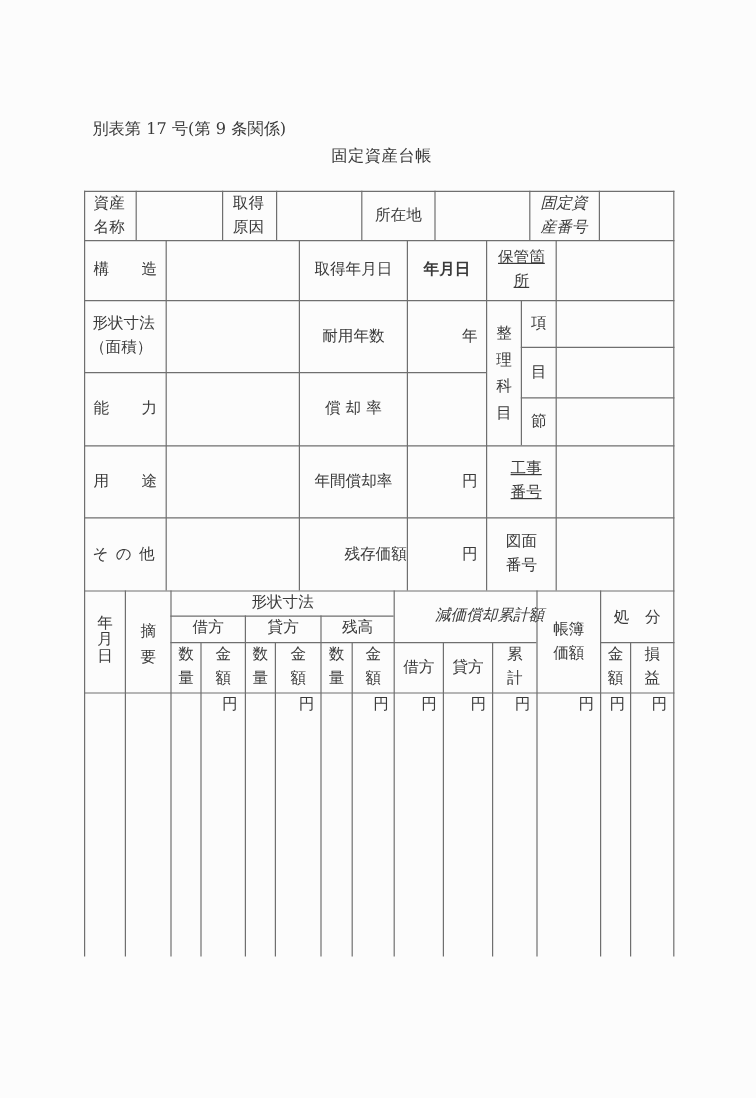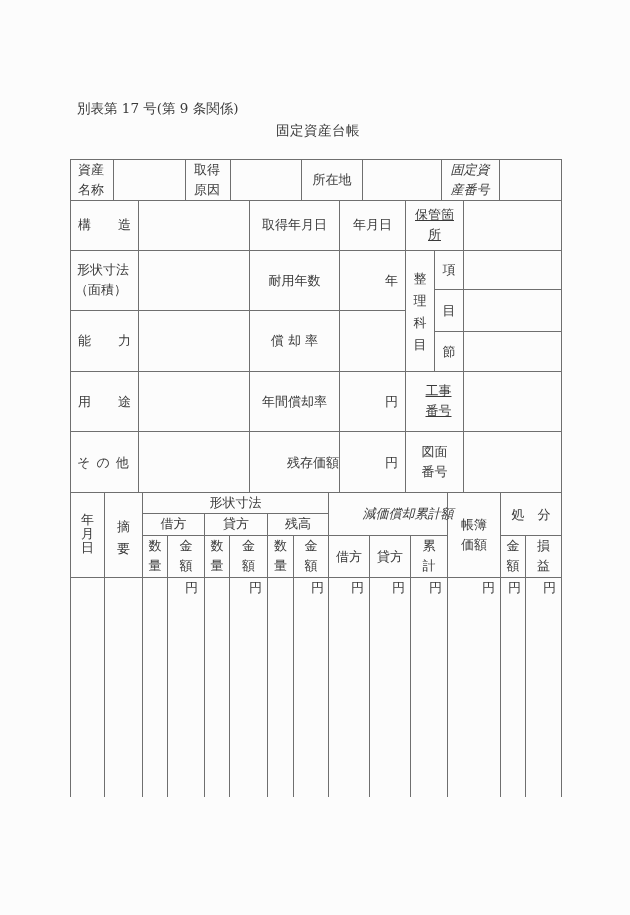--- a/index.html
+++ b/index.html
@@ -85,21 +85,21 @@
 <div class="t c" style="left:441px;top:160px;width:58px;font-style:italic;">
   <div>固定資</div>
   <div>産番号</div>
 </div>
 <div class="t" style="left:500px;top:160px;width:61px;height:40px;"></div>
 
 <div class="t" style="left:78px;top:215px;">構</div>
 <div class="t" style="left:118px;top:215px;">造</div>
 <div class="t" style="left:139px;top:201px;width:110px;height:49px;"></div>
 <div class="t c" style="left:250px;top:215px;width:89px;">取得年月日</div>
-<div class="t c" style="left:340px;top:215px;width:65px;">年月日</div>
+<div class="t c" style="left:340px;top:215px;width:65px;font-weight:bold;">年月日</div>
 <div class="t c" style="left:406px;top:205px;width:57px;text-decoration:underline;">
   <div>保管箇</div>
   <div>所</div>
 </div>
 <div class="t" style="left:464px;top:201px;width:97px;height:49px;"></div>
 
 <div class="t" style="left:77px;top:260px;">
   <div>形状寸法</div>
   <div style="margin-left:-2px">（面積）</div>
 </div>

